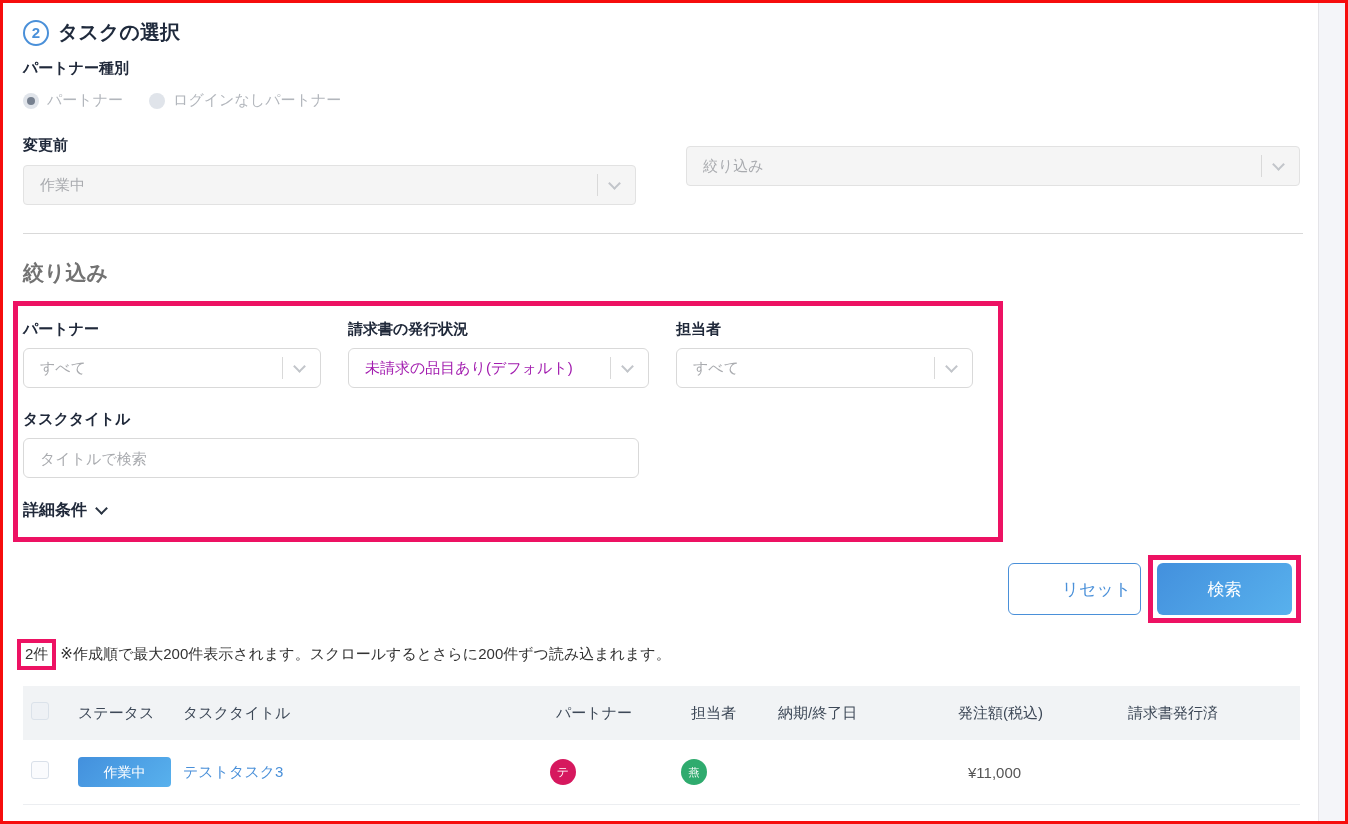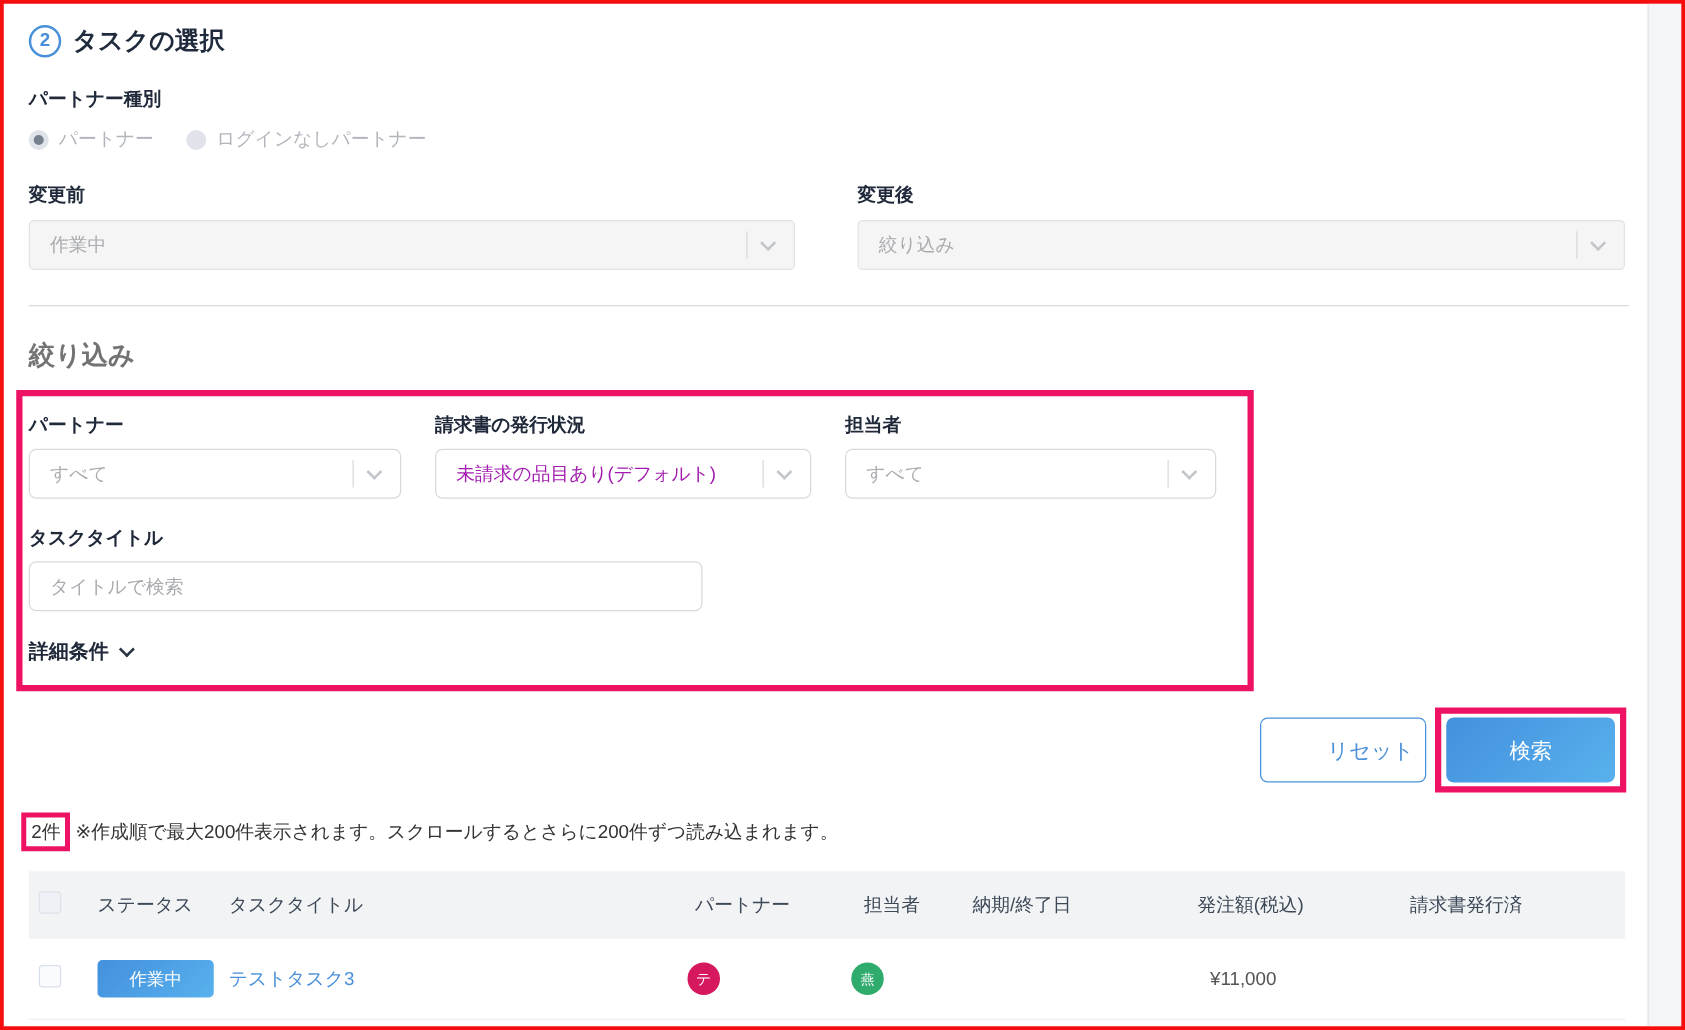--- a/index.html
+++ b/index.html
@@ -72,21 +72,21 @@
     border: 5px solid #ed1263; padding: 14px 0 16px 5px;
   }
   .filter-row { display: flex; column-gap: 27px; }
   .filter-col .select-box { margin-top: 9px; border-color: #d9d9d9; border-radius: 6px; }
   .fc-1 { width: 298px; } .fc-1 .select-box { width: 298px; }
   .fc-2 { width: 301px; } .fc-2 .select-box { width: 301px; }
   .fc-3 { width: 297px; } .fc-3 .select-box { width: 297px; }
 
   .task-title-label { margin-top: 22px; }
   .task-title-input {
-    margin-top: 9px; width: 539px; height: 40px;
+    margin-top: 9px; width: 616px; height: 40px;
     border: 1px solid #d9d9d9; border-radius: 6px;
     font-size: 15px; padding-left: 16px; color: #333;
     font-family: "Liberation Sans", "DejaVu Sans", sans-serif;
   }
   .task-title-input::placeholder { color: #a9abaf; }
 
   .advanced-toggle { margin-top: 22px; display: flex; align-items: center; gap: 10px; cursor: pointer; }
   .advanced-label { font-size: 16px; font-weight: bold; color: #20293a; }
   .chev-dark {
     width: 9px; height: 9px; border-right: 2.5px solid #2a3442; border-bottom: 2.5px solid #2a3442;
@@ -151,21 +151,21 @@
 
 <div class="scroll-gutter"></div>
 
 <div class="content">
 
   <div class="page-title-row">
     <div class="step-circle">2</div>
     <div class="page-title">タスクの選択</div>
   </div>
 
-  <div class="field-label" style="margin-top:24px;">パートナー種別</div>
+  <div class="field-label" style="margin-top:13px;">パートナー種別</div>
   <div class="radio-row">
     <div class="radio-opt">
       <span class="radio-icon selected"></span>
       <span class="radio-label">パートナー</span>
     </div>
     <div class="radio-opt">
       <span class="radio-icon"></span>
       <span class="radio-label">ログインなしパートナー</span>
     </div>
   </div>
@@ -175,21 +175,20 @@
       <div class="field-label">変更前</div>
       <div class="select-box disabled">
         <span>作業中</span>
         <span class="sel-right">
             <span class="sel-divider"></span>
             <span class="chev"></span>
           </span>
       </div>
     </div>
     <div>
-      <div class="field-label">変更後</div>
       <div class="select-box disabled">
         <span>絞り込み</span>
         <span class="sel-right">
             <span class="sel-divider"></span>
             <span class="chev"></span>
           </span>
       </div>
     </div>
   </div>
 

